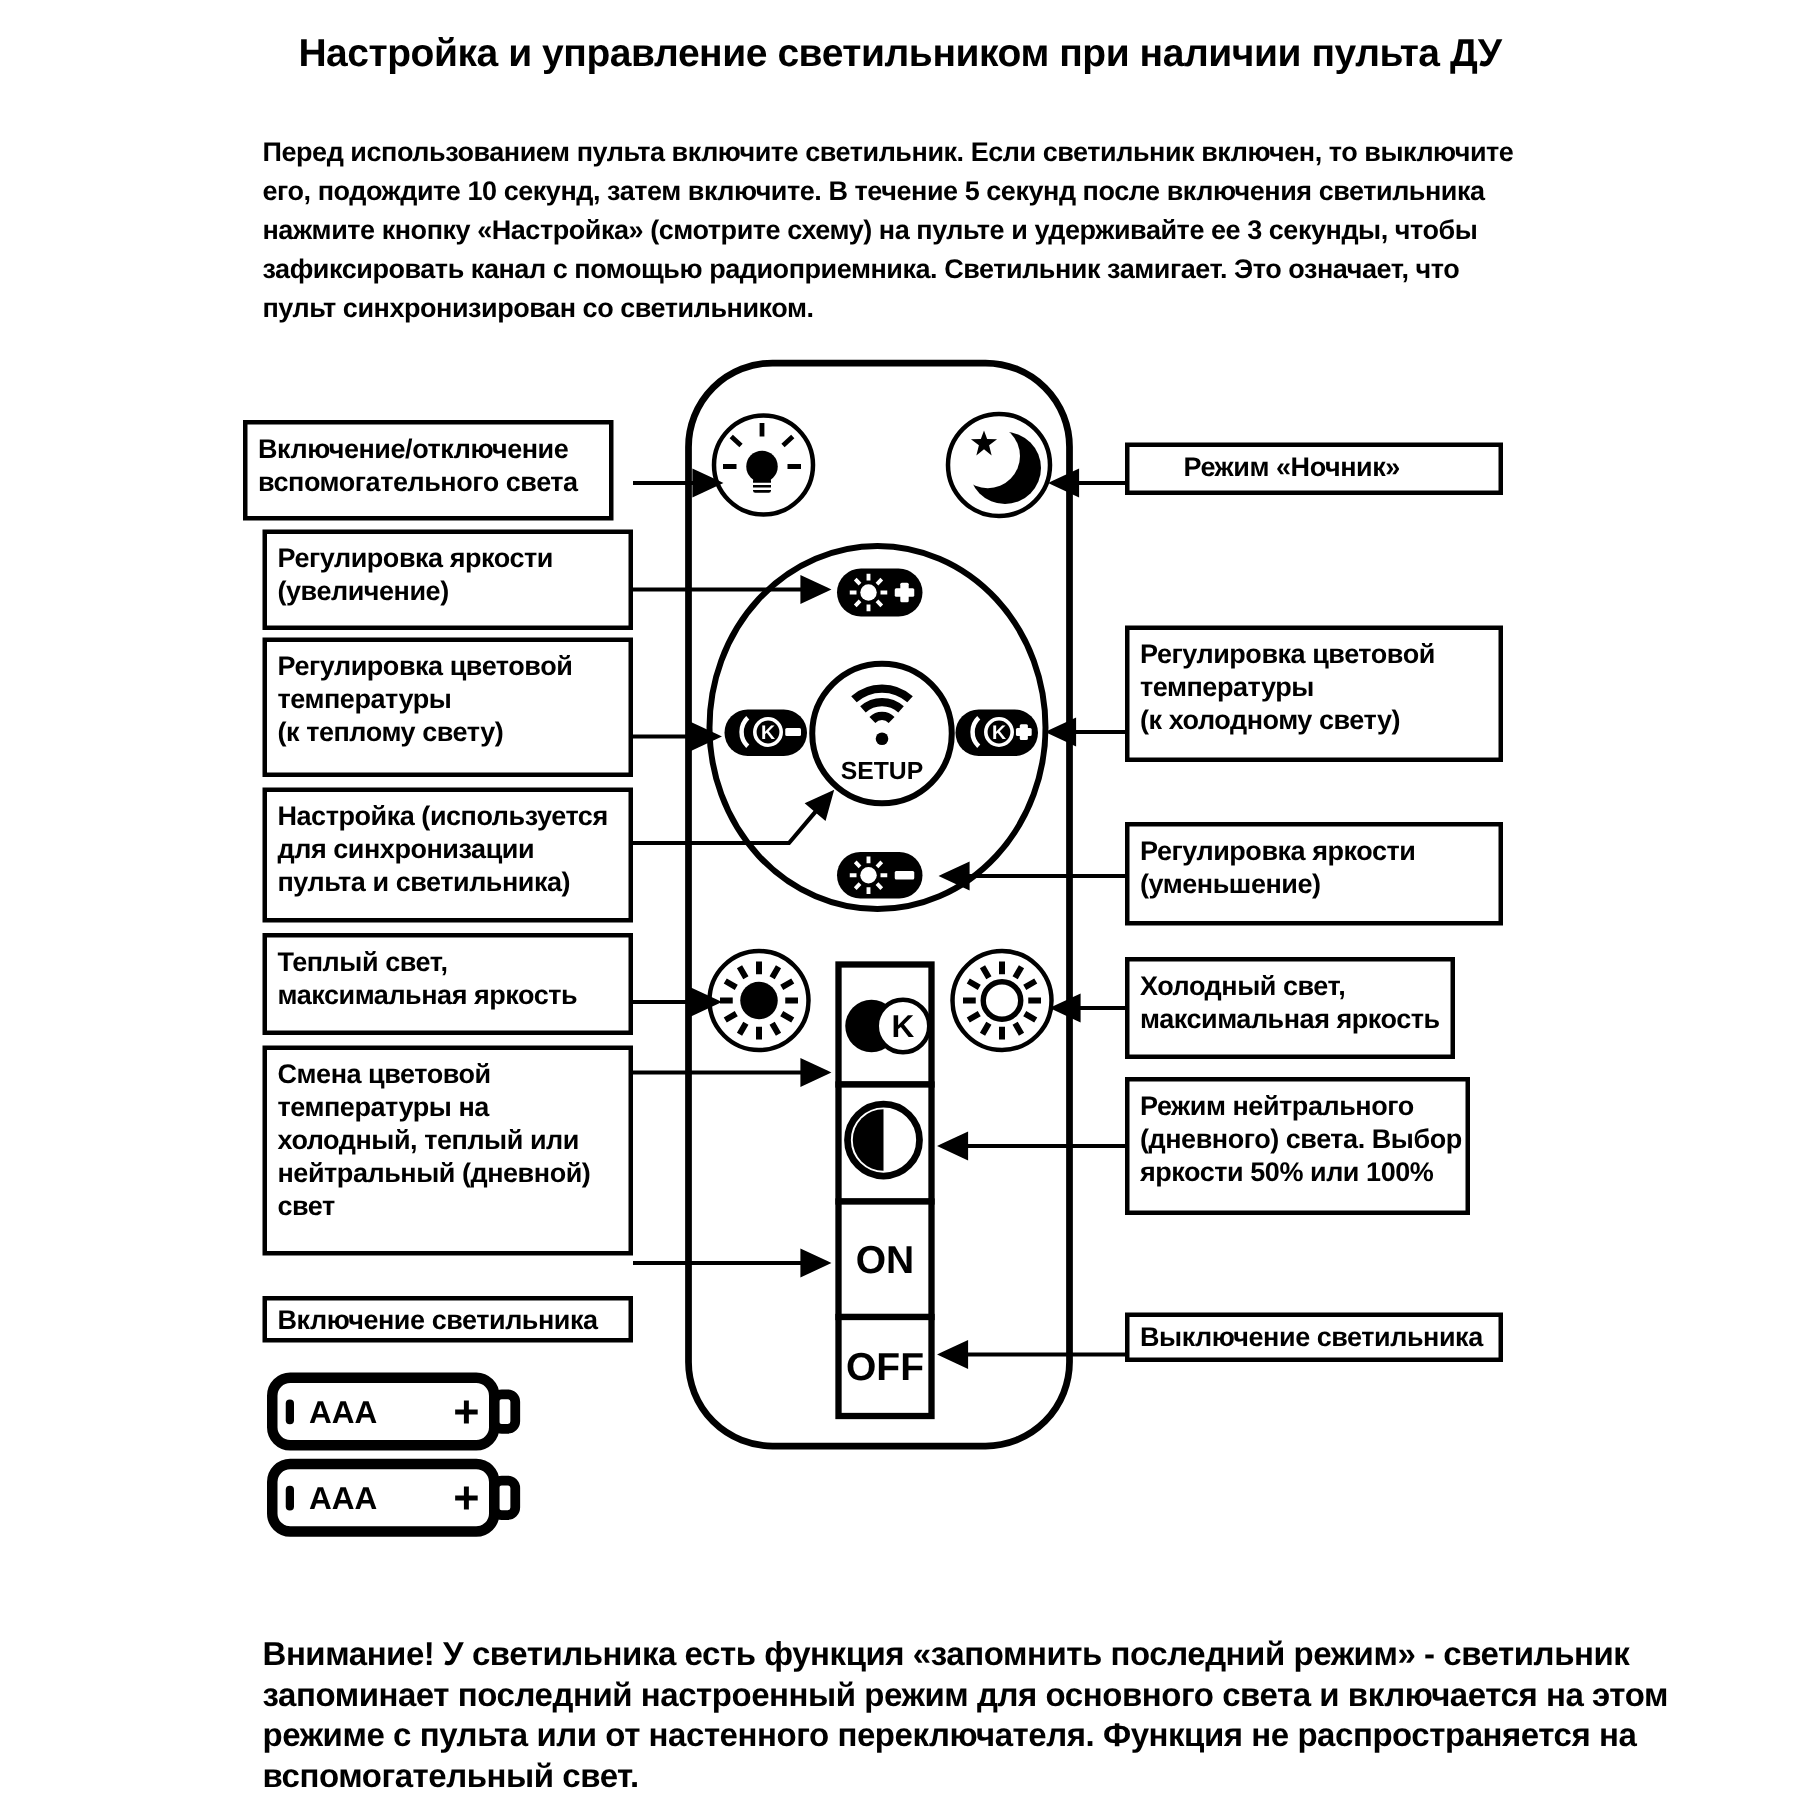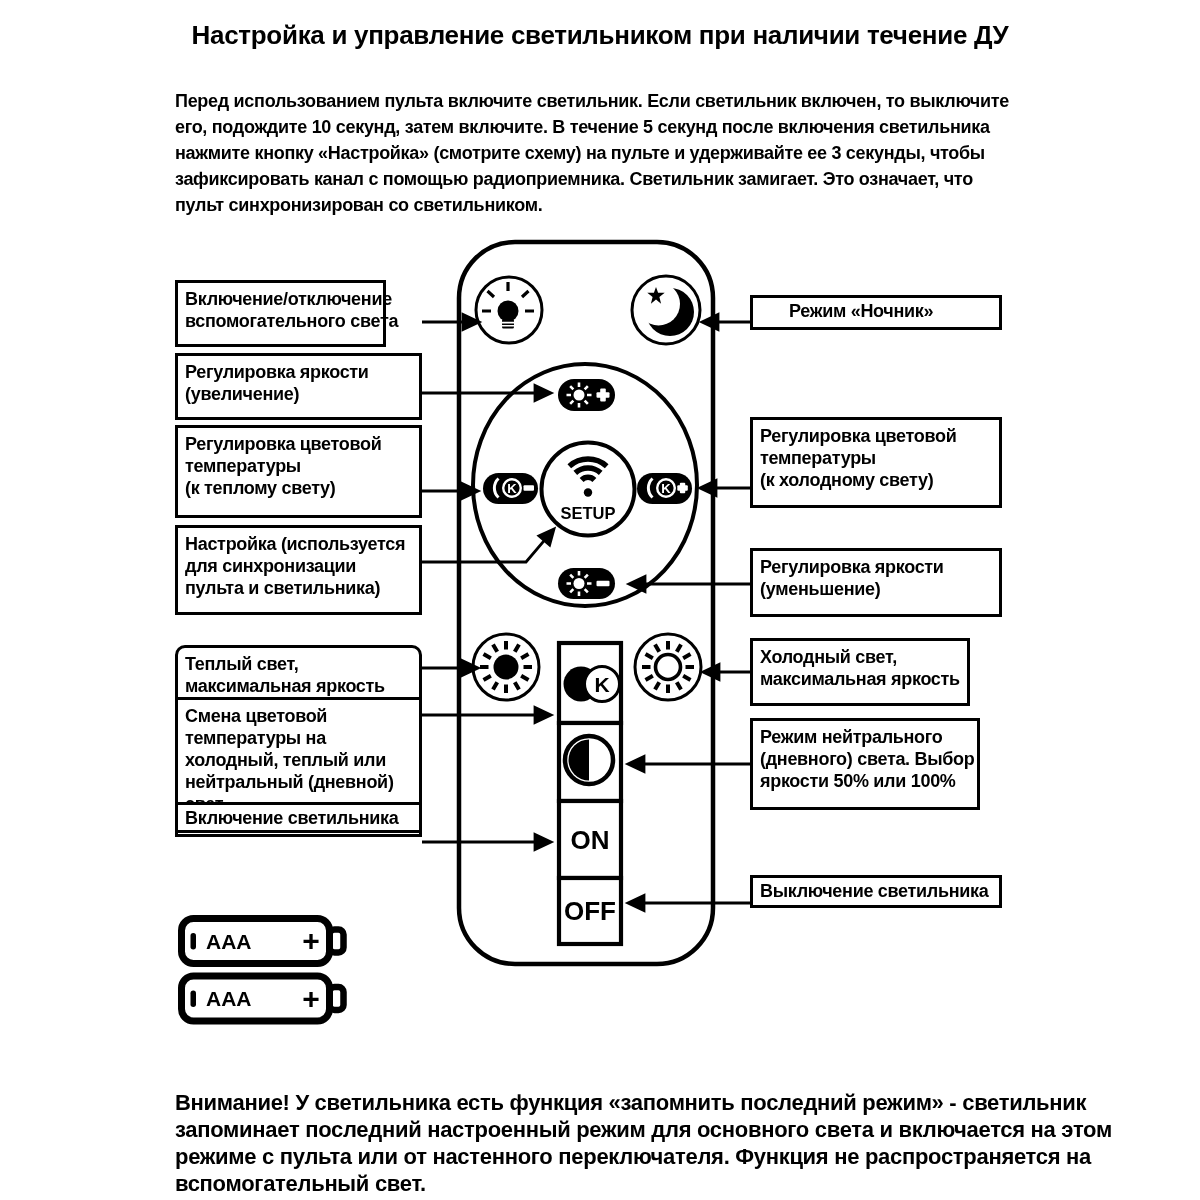--- a/index.html
+++ b/index.html
@@ -17,45 +17,45 @@
   .callout.single{padding-top:2px;}
   .diagram-svg{position:absolute;left:0;top:0;width:1200px;height:1200px;pointer-events:none;}
   svg text{font-family:"Liberation Sans",sans-serif;font-weight:700;fill:#000;}
   svg .wtxt{fill:#fff;}
 </style>
 </head>
 <body>
 
 <div class="page">
 
-  <div class="title">Настройка и управление светильником при наличии течение ДУ</div>
+  <div class="title">Настройка и управление светильником при наличии пульта ДУ</div>
   <div class="para intro">Перед использованием пульта включите светильник. Если светильник включен, то выключите
 его, подождите 10 секунд, затем включите. В течение 5 секунд после включения светильника
 нажмите кнопку «Настройка» (смотрите схему) на пульте и удерживайте ее 3 секунды, чтобы
 зафиксировать канал с помощью радиоприемника. Светильник замигает. Это означает, что
 пульт синхронизирован со светильником.</div>
 
-  <div class="callout" style="left:175px;top:280px;width:211px;height:67px;text-align:right;">Включение/отключение
+  <div class="callout" style="left:162px;top:280px;width:247px;height:67px;">Включение/отключение
 вспомогательного света</div>
   <div class="callout" style="left:175px;top:353px;width:247px;height:67px;">Регулировка яркости
 (увеличение)</div>
   <div class="callout" style="left:175px;top:425px;width:247px;height:93px;">Регулировка цветовой
 температуры
 (к теплому свету)</div>
   <div class="callout" style="left:175px;top:525px;width:247px;height:90px;">Настройка (используется
 для синхронизации
 пульта и светильника)</div>
-  <div class="callout" style="left:175px;top:645px;width:247px;height:68px;border-radius:10px;">Теплый свет,
+  <div class="callout" style="left:175px;top:622px;width:247px;height:68px;">Теплый свет,
 максимальная яркость</div>
   <div class="callout" style="left:175px;top:697px;width:247px;height:140px;">Смена цветовой
 температуры на
 холодный, теплый или
 нейтральный (дневной)
 свет</div>
-  <div class="callout single" style="left:175px;top:802px;width:247px;height:31px;">Включение светильника</div>
+  <div class="callout single" style="left:175px;top:864px;width:247px;height:31px;">Включение светильника</div>
 
   <div class="callout single" style="left:750px;top:295px;width:252px;height:35px;padding-left:36px;">Режим «Ночник»</div>
   <div class="callout" style="left:750px;top:417px;width:252px;height:91px;">Регулировка цветовой
 температуры
 (к холодному свету)</div>
   <div class="callout" style="left:750px;top:548px;width:252px;height:69px;">Регулировка яркости
 (уменьшение)</div>
   <div class="callout" style="left:750px;top:638px;width:220px;height:68px;">Холодный свет,
 максимальная яркость</div>
   <div class="callout" style="left:750px;top:718px;width:230px;height:92px;">Режим нейтрального

